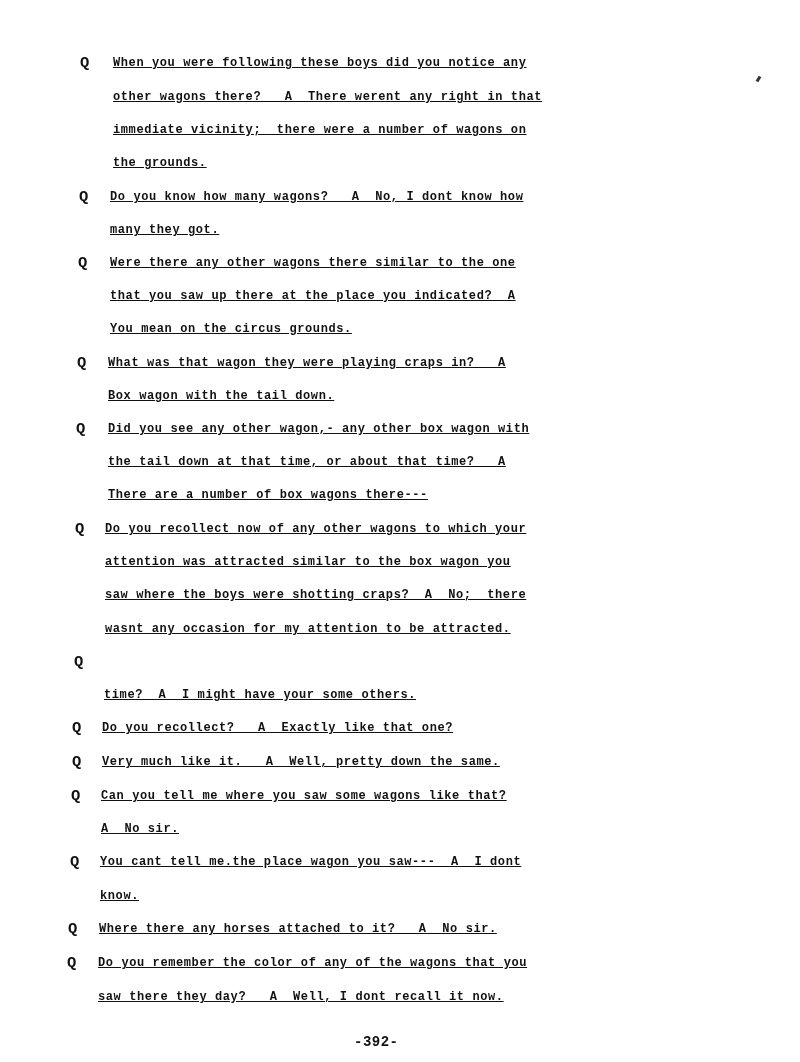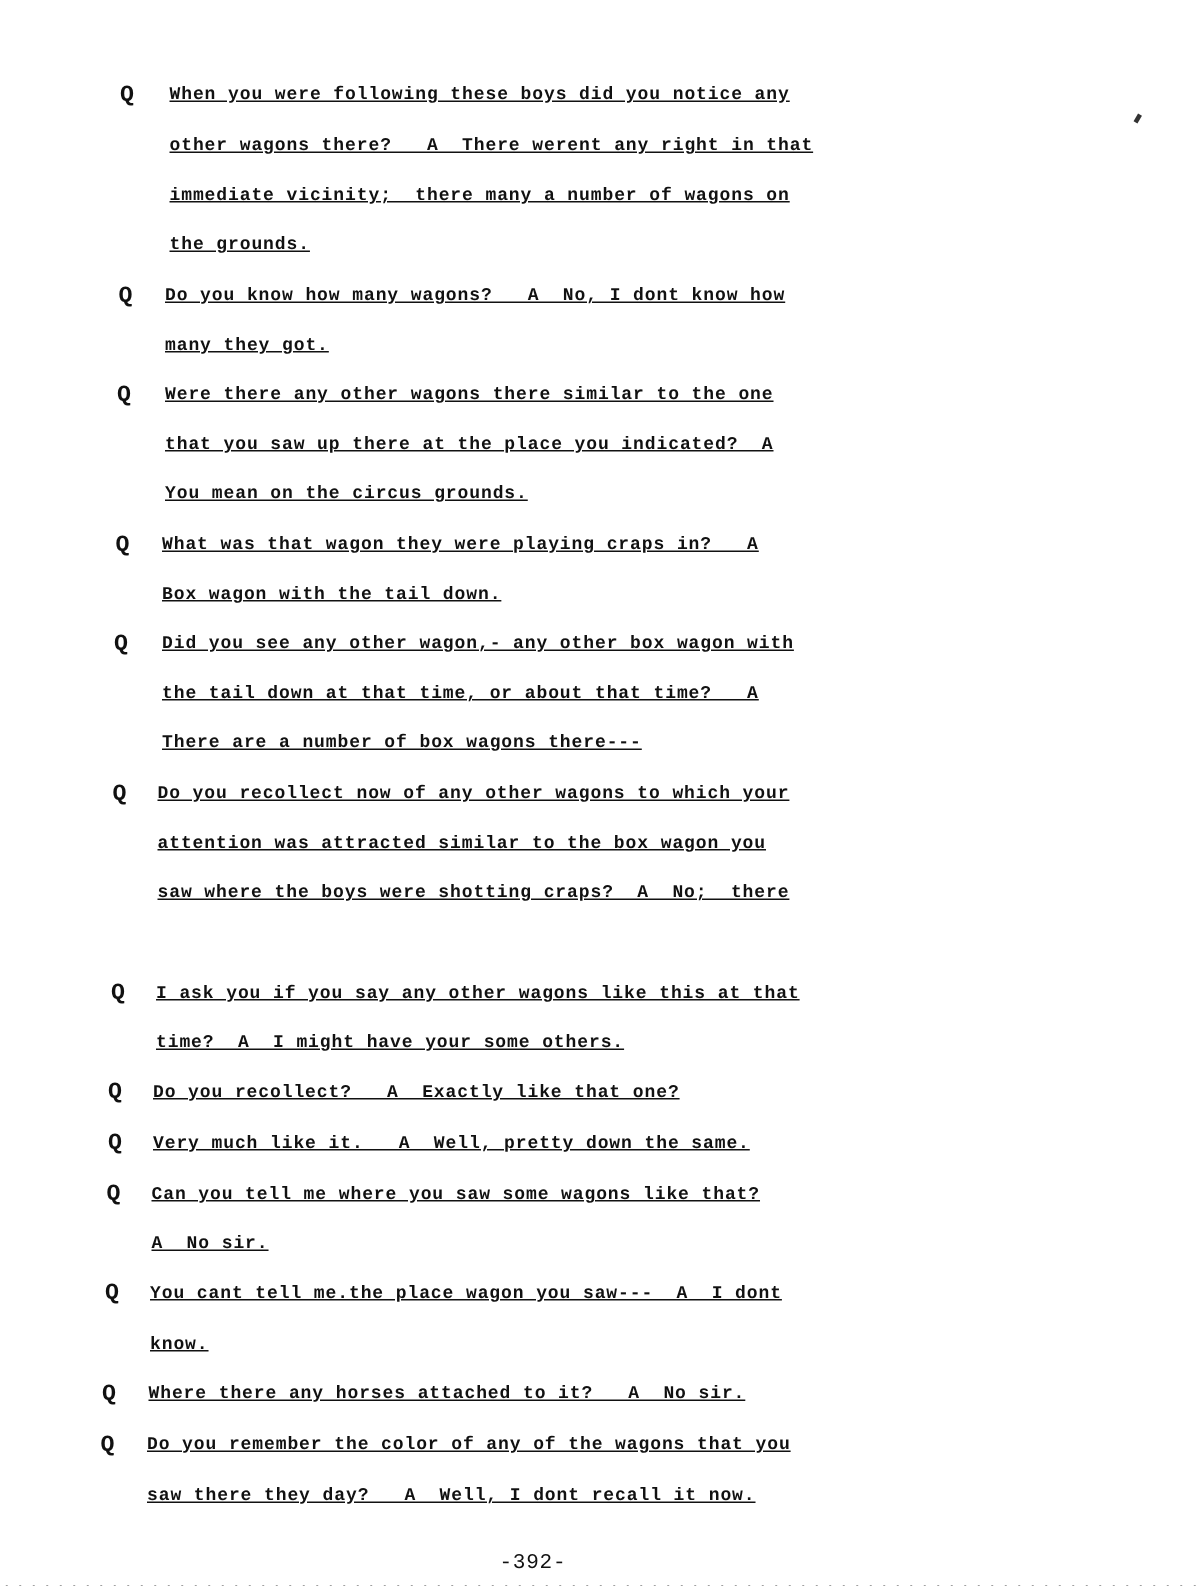--- a/index.html
+++ b/index.html
@@ -10,37 +10,37 @@
     }
     .page { position: absolute; left: 0; top: 0; width: 800px; height: 1062px; }
     .line {
       position: absolute; white-space: pre;
       font-size: 12px; font-weight: bold; letter-spacing: 0.6px;
       line-height: 20px;
       text-decoration: underline;
     }
     .q { position: absolute; font-size: 15.5px; font-weight: bold; line-height: 20px; }
     .pageno {
-      position: absolute; left: 333px; top: 1034px;
-      font-size: 14px; font-weight: normal; letter-spacing: 0.5px;
+      position: absolute; left: 354px; top: 1034px;
+      font-size: 14px; font-weight: bold; letter-spacing: 0.5px;
     }
     .tick { position: absolute; left: 757px; top: 76px; width: 3px; height: 6px; background: #333; transform: rotate(30deg); }
     .dots { position: absolute; left: 0; top: 1056px; width: 800px; height: 2px;
       background-image: radial-gradient(#777 0.7px, transparent 0.8px);
       background-size: 9px 2px; opacity: 0.7; }
   </style>
 </head>
 <body>
 
 <div class="page">
 
   <span class="q" style="left:80px;top:53px">Q</span>
   <span class="line" style="left:113px;top:53px">When you were following these boys did you notice any</span>
   <span class="line" style="left:113px;top:87px">other wagons there?   A  There werent any right in that</span>
-  <span class="line" style="left:113px;top:120px">immediate vicinity;  there many a number of wagons on</span>
+  <span class="line" style="left:113px;top:120px">immediate vicinity;  there were a number of wagons on</span>
   <span class="line" style="left:113px;top:153px">the grounds.</span>
 
   <span class="q" style="left:79px;top:187px">Q</span>
   <span class="line" style="left:110px;top:187px">Do you know how many wagons?   A  No, I dont know how</span>
   <span class="line" style="left:110px;top:220px">many they got.</span>
 
   <span class="q" style="left:78px;top:253px">Q</span>
   <span class="line" style="left:110px;top:253px">Were there any other wagons there similar to the one</span>
   <span class="line" style="left:110px;top:319px">You mean on the circus grounds.</span>
   <span class="line" style="left:110px;top:286px">that you saw up there at the place you indicated?  A</span>
@@ -51,23 +51,23 @@
 
   <span class="q" style="left:76px;top:419px">Q</span>
   <span class="line" style="left:108px;top:419px">Did you see any other wagon,- any other box wagon with</span>
   <span class="line" style="left:108px;top:452px">the tail down at that time, or about that time?   A</span>
   <span class="line" style="left:108px;top:485px">There are a number of box wagons there---</span>
 
   <span class="q" style="left:75px;top:519px">Q</span>
   <span class="line" style="left:105px;top:519px">Do you recollect now of any other wagons to which your</span>
   <span class="line" style="left:105px;top:552px">attention was attracted similar to the box wagon you</span>
   <span class="line" style="left:105px;top:585px">saw where the boys were shotting craps?  A  No;  there</span>
+  <span class="line" style="left:105px;top:619px">wasnt any occasion for my attention to be attracted.</span>
 
   <span class="q" style="left:74px;top:652px">Q</span>
-  <span class="line" style="left:104px;top:652px">I ask you if you say any other wagons like this at that</span>
   <span class="line" style="left:104px;top:685px">time?  A  I might have your some others.</span>
 
   <span class="q" style="left:72px;top:718px">Q</span>
   <span class="line" style="left:102px;top:718px">Do you recollect?   A  Exactly like that one?</span>
 
   <span class="q" style="left:72px;top:752px">Q</span>
   <span class="line" style="left:102px;top:752px">Very much like it.   A  Well, pretty down the same.</span>
 
   <span class="q" style="left:71px;top:786px">Q</span>
   <span class="line" style="left:101px;top:786px">Can you tell me where you saw some wagons like that?</span>

